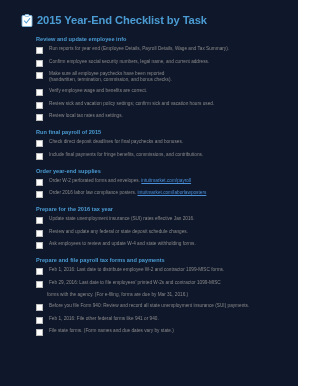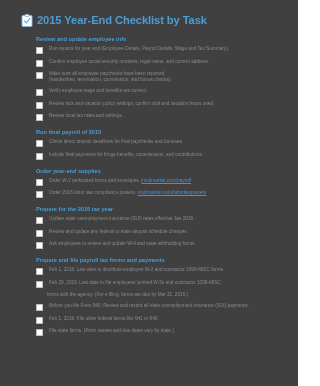--- a/index.html
+++ b/index.html
@@ -13,21 +13,21 @@
     font-family: "Liberation Sans", sans-serif;
     overflow: hidden;
     position: relative;
   }
 
   .page {
     width: 298px;
     height: 386px;
     box-sizing: border-box;
     padding: 0;
-    background: #404040;
+    background: #0f172a;
     position: relative;
   }
 
   
   .title-row {
     display: flex;
     align-items: center;
     gap: 4px;
     padding: 14px 0 0 21px;
   }

